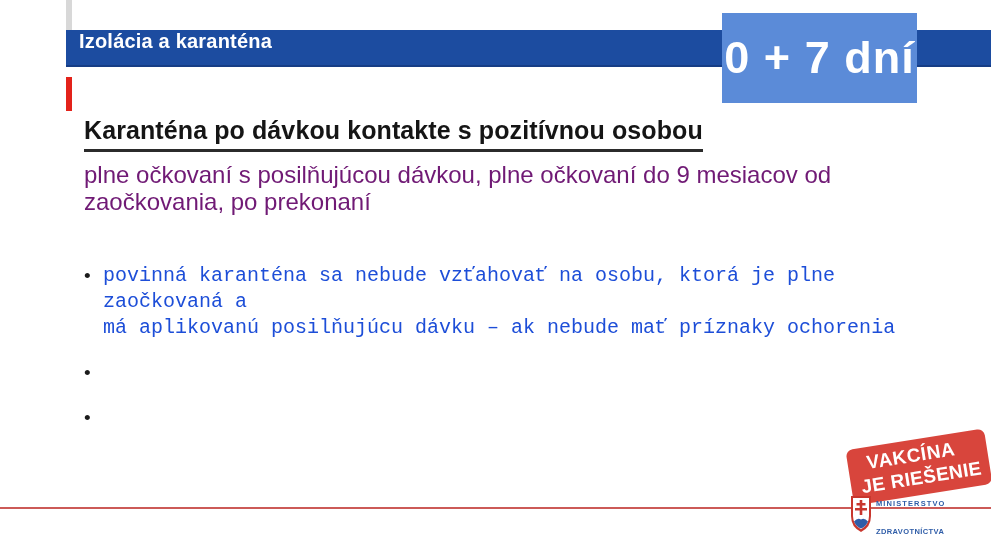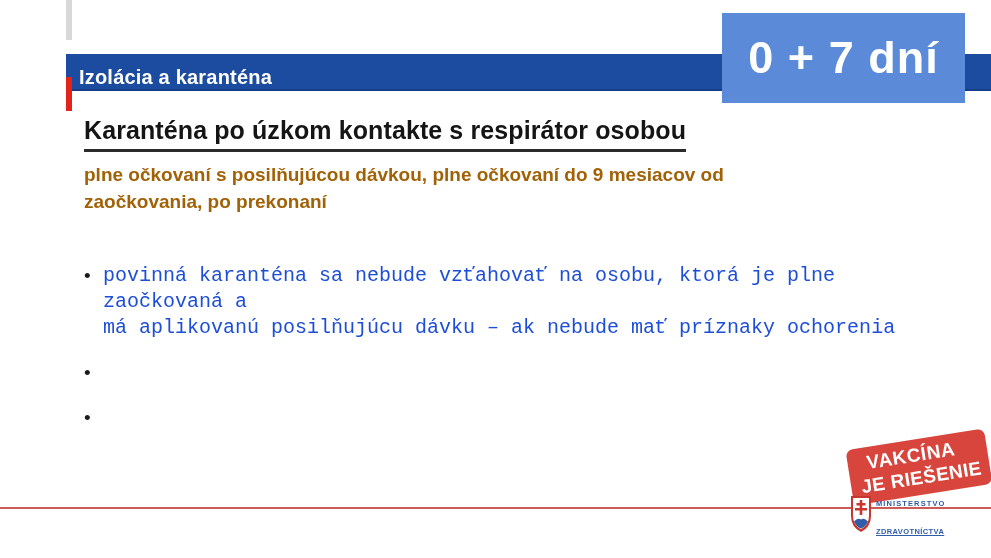--- a/index.html
+++ b/index.html
@@ -13,34 +13,34 @@
   }
 
   
   .gray-accent {
     position: absolute; left: 66px; top: 0; width: 6px; height: 40px;
     background: #d8d8d8;
   }
 
   
   .topic-bar {
-    position: absolute; left: 66px; top: 54px; width: 925px; height: 37px;
+    position: absolute; left: 66px; top: 30px; width: 925px; height: 37px;
     background: #1c4ca0;
-    display: flex; align-items: flex-end;
+    display: flex; align-items: flex-start;
     border-bottom: 2px solid #163d85;
     box-sizing: border-box;
   }
   .topic-bar-label {
     color: #ffffff; font-size: 20px; font-weight: bold;
     padding-left: 13px; letter-spacing: 0.2px;
   }
 
   
   .days-badge {
-    position: absolute; left: 722px; top: 13px; width: 243px; height: 90px;
+    position: absolute; left: 722px; top: 13px; width: 195px; height: 90px;
     background: #5b8bd8;
     display: flex; align-items: center; justify-content: center;
     color: #ffffff; font-size: 45px; font-weight: bold; letter-spacing: 1px;
     z-index: 2;
   }
 
   
   .red-accent {
     position: absolute; left: 66px; top: 77px; width: 6px; height: 34px;
     background: #e3221a;
@@ -50,21 +50,21 @@
     position: absolute; left: 84px; top: 116px;
     font-size: 25px; font-weight: bold; color: #151515;
     display: inline-block;
     border-bottom: 3px solid #2b2b2b;
     padding-bottom: 4px;
     letter-spacing: 0.1px;
   }
 
   .slide-subtitle {
     position: absolute; left: 84px; top: 161px;
-    font-size: 19px; font-weight: bold; color: #a16207;
+    font-size: 24px; font-weight: normal; color: #701a75;
     line-height: 27px; white-space: pre-line;
     width: 820px;
   }
 
   .bullet-list {
     position: absolute; left: 84px; top: 263px; width: 856px;
   }
   .bullet-row { display: flex; margin-bottom: 19px; }
   .bullet-marker {
     width: 19px; flex: 0 0 19px;
@@ -106,38 +106,38 @@
   .ministry-text { margin-left: 5px; padding-top: 3px; }
   .ministry-text .m1 {
     font-size: 7.5px; font-weight: bold; color: #2f5da8; letter-spacing: 1.1px;
     margin-bottom: 20px;
   }
   .ministry-text .m2, .ministry-text .m3 {
     font-size: 7.5px; font-weight: bold; color: #2f5da8; letter-spacing: 0.4px;
     line-height: 8.5px;
     margin-top: 32px;
   }
-  .ministry-text .m2 { margin-top: 17px; text-decoration: underline; }
+  .ministry-text .m2 { margin-top: 17px; }
 </style>
 </head>
 <body>
 
 <div class="slide">
 
   <div class="gray-accent"></div>
 
   <div class="topic-bar">
     <span class="topic-bar-label">Izolácia a karanténa</span>
   </div>
 
   <div class="days-badge">0 + 7 dní</div>
 
   <div class="red-accent"></div>
 
-  <div class="slide-title">Karanténa po úzkom kontakte s respirátor osobou</div>
+  <div class="slide-title">Karanténa po dávkou kontakte s pozitívnou osobou</div>
 
   <div class="slide-subtitle">plne očkovaní s posilňujúcou dávkou, plne očkovaní do 9 mesiacov od
 zaočkovania, po prekonaní</div>
 
   <div class="bullet-list">
     <div class="bullet-row">
       <span class="bullet-marker">•</span>
       <span class="bullet-text">povinná karanténa sa nebude vzťahovať na osobu, ktorá je plne zaočkovaná a
 má aplikovanú posilňujúcu dávku – ak nebude mať príznaky ochorenia</span>
     </div>

